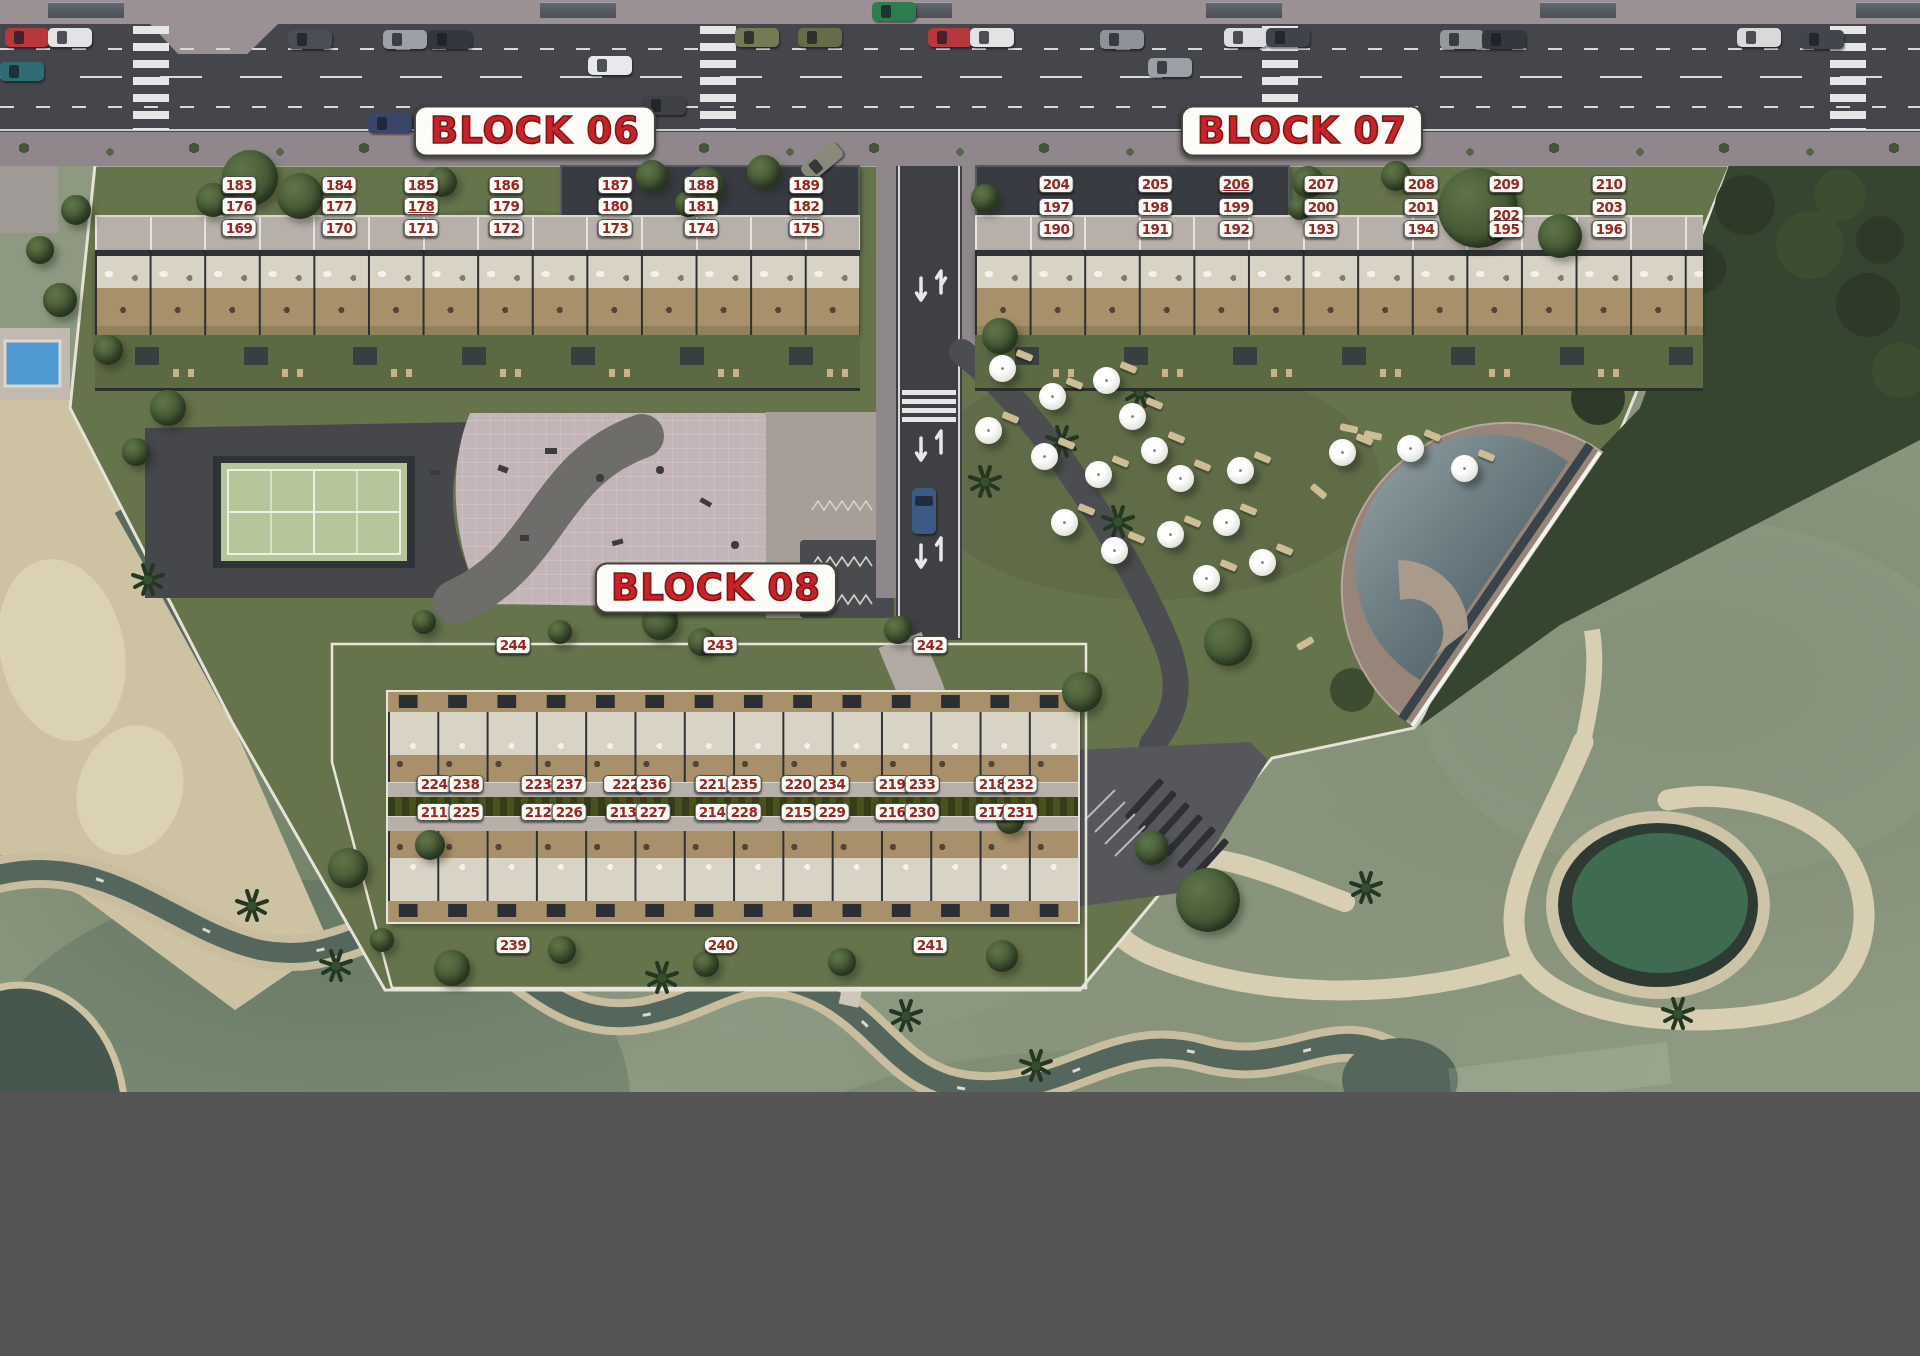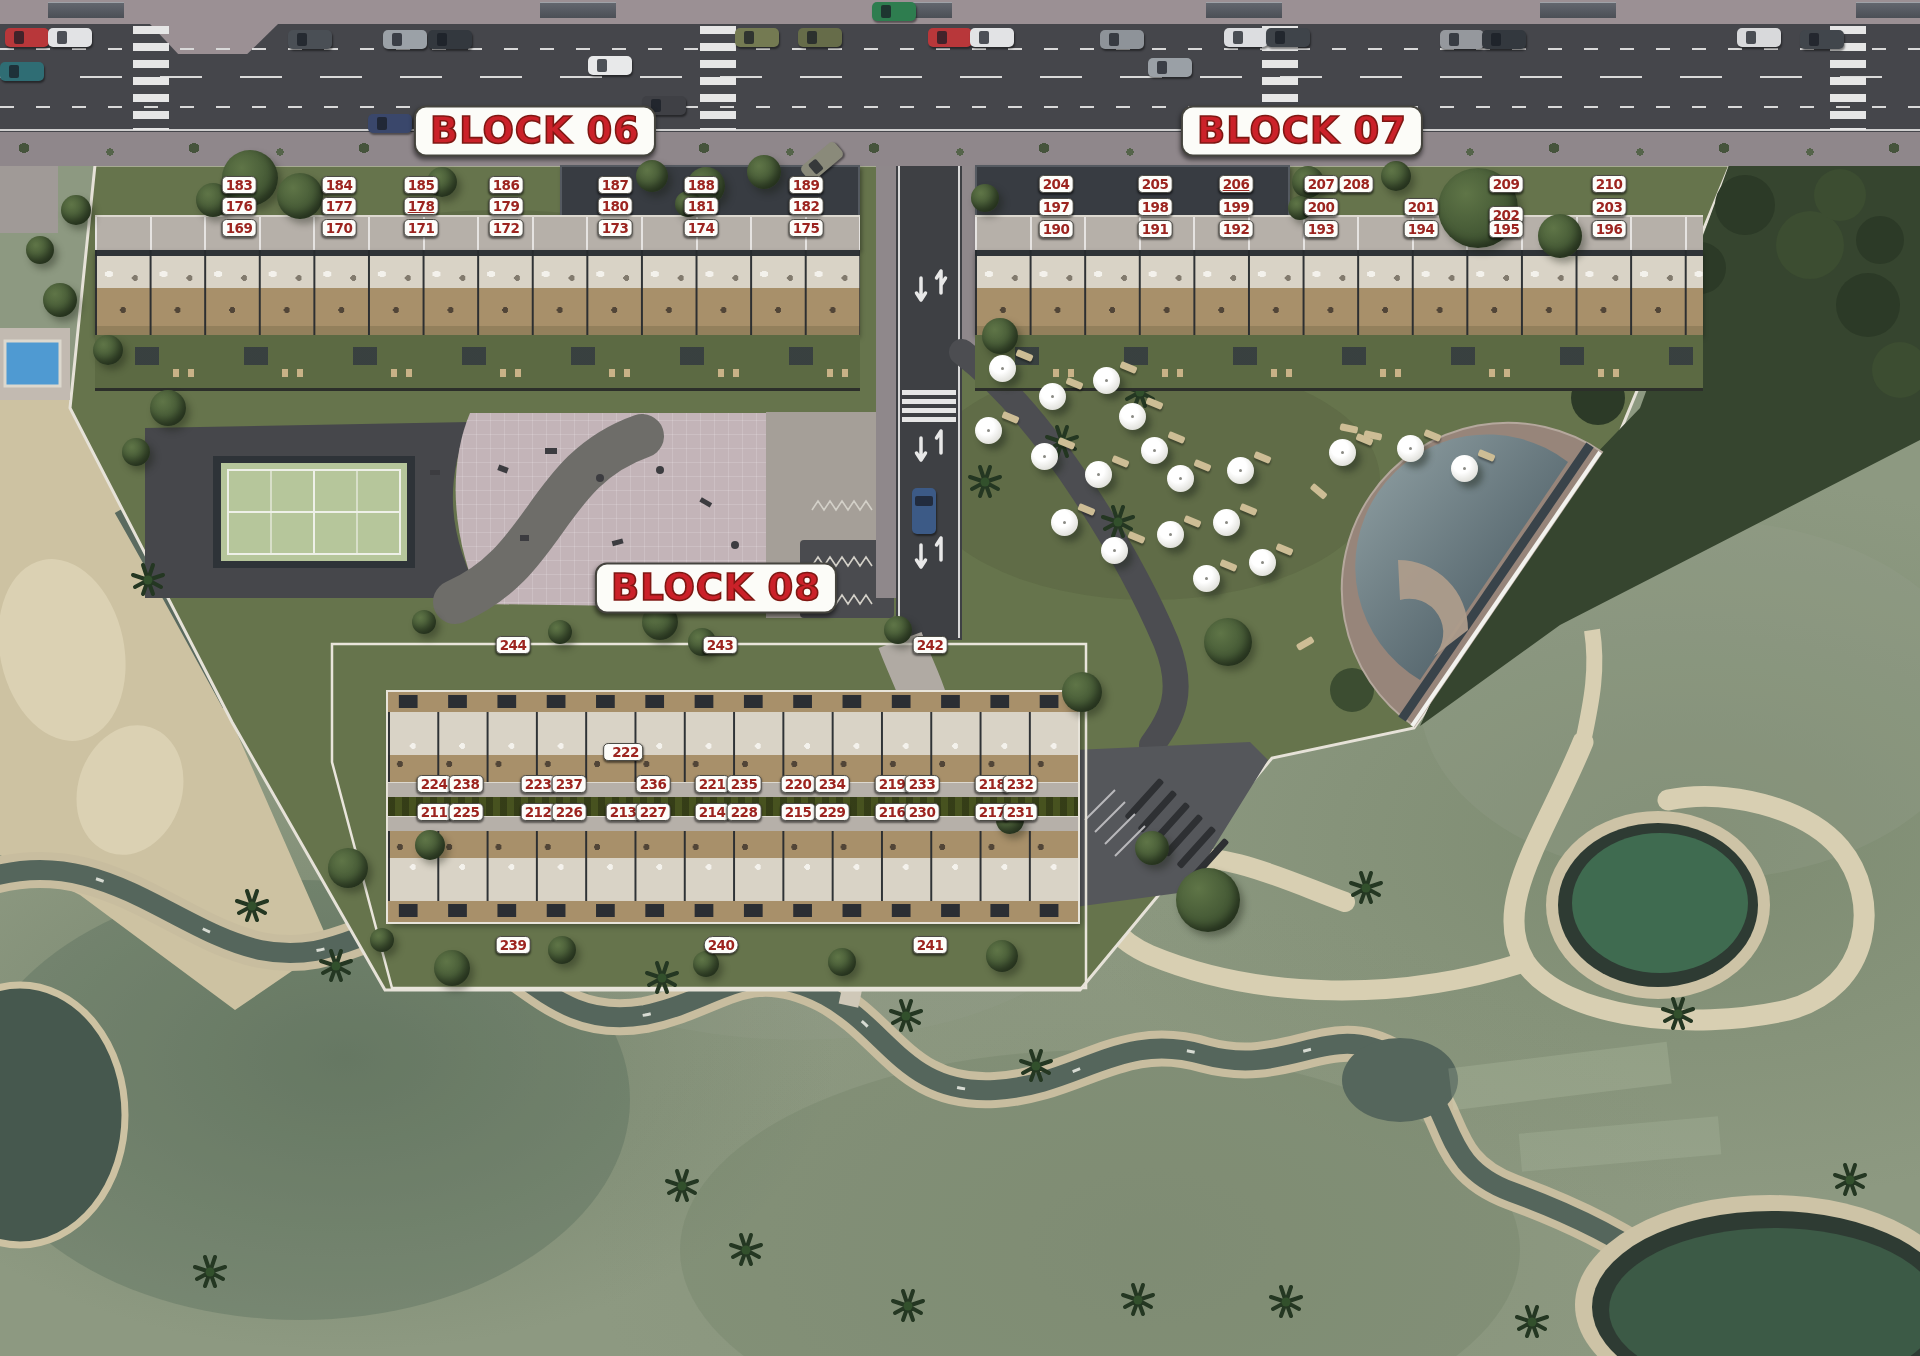--- a/index.html
+++ b/index.html
@@ -1,16 +1,16 @@
 <!DOCTYPE html>
 <html><head>
 <meta charset="utf-8">
 <style>
   html,body{margin:0;padding:0;background:#555;}
-  .stage{position:relative;width:1920px;height:1356px;overflow:hidden;
+  .stage{position:relative;width:1920px;height:1092px;overflow:hidden;
     font-family:"DejaVu Sans",sans-serif;
     background:
       radial-gradient(700px 420px at 18% 78%, rgba(95,112,88,.55), transparent 70%),
       radial-gradient(800px 500px at 60% 92%, rgba(128,140,115,.5), transparent 70%),
       radial-gradient(900px 520px at 88% 62%, rgba(112,128,100,.55), transparent 70%),
       radial-gradient(600px 380px at 40% 66%, rgba(140,150,128,.4), transparent 70%),
       #8d9981;}
   .abs{position:absolute;}
   svg.layer{position:absolute;left:0;top:0;z-index:10;}
 
@@ -459,21 +459,21 @@
       <div class="unit-label" style="left: 421px; top: 228px;">171</div>
       <div class="unit-label" style="left: 506px; top: 228px;">172</div>
       <div class="unit-label" style="left: 615px; top: 228px;">173</div>
       <div class="unit-label" style="left: 701px; top: 228px;">174</div>
       <div class="unit-label" style="left: 806px; top: 228px;">175</div>
       <div class="block-title" style="left: 1302px; top: 131px;">BLOCK 07</div>
       <div class="unit-label" style="left: 1056px; top: 184px;">204</div>
       <div class="unit-label" style="left: 1155px; top: 184px;">205</div>
       <div class="unit-label" style="left: 1236px; top: 184px; text-decoration: underline;">206</div>
       <div class="unit-label" style="left: 1321px; top: 184px;">207</div>
-      <div class="unit-label" style="left: 1356px; top: 184px;">208</div>
+      <div class="unit-label" style="left: 1421px; top: 184px;">208</div>
       <div class="unit-label" style="left: 1506px; top: 184px;">209</div>
       <div class="unit-label" style="left: 1609px; top: 184px;">210</div>
       <div class="unit-label" style="left: 1056px; top: 207px;">197</div>
       <div class="unit-label" style="left: 1155px; top: 207px;">198</div>
       <div class="unit-label" style="left: 1236px; top: 207px;">199</div>
       <div class="unit-label" style="left: 1321px; top: 207px;">200</div>
       <div class="unit-label" style="left: 1421px; top: 207px;">201</div>
       <div class="unit-label" style="left: 1506px; top: 215px;">202</div>
       <div class="unit-label" style="left: 1609px; top: 207px;">203</div>
       <div class="unit-label" style="left: 1056px; top: 229px;">190</div>
@@ -484,21 +484,21 @@
       <div class="unit-label" style="left: 1506px; top: 229px;">195</div>
       <div class="unit-label" style="left: 1609px; top: 229px;">196</div>
       <div class="block-title" style="left: 716px; top: 588px;">BLOCK 08</div>
       <div class="unit-label" style="left: 513px; top: 645px;">244</div>
       <div class="unit-label" style="left: 720px; top: 645px;">243</div>
       <div class="unit-label" style="left: 930px; top: 645px;">242</div>
       <div class="unit-label" style="left: 434px; top: 784px;">224</div>
       <div class="unit-label" style="left: 466px; top: 784px;">238</div>
       <div class="unit-label" style="left: 538px; top: 784px;">223</div>
       <div class="unit-label" style="left: 569px; top: 784px;">237</div>
-      <div class="unit-label" style="left: 623px; top: 752px; padding-left: 8px;">222</div>
+      <div class="unit-label" style="left: 623px; top: 784px; padding-left: 8px;">222</div>
       <div class="unit-label" style="left: 653px; top: 784px;">236</div>
       <div class="unit-label" style="left: 712px; top: 784px;">221</div>
       <div class="unit-label" style="left: 744px; top: 784px;">235</div>
       <div class="unit-label" style="left: 798px; top: 784px;">220</div>
       <div class="unit-label" style="left: 832px; top: 784px;">234</div>
       <div class="unit-label" style="left: 892px; top: 784px;">219</div>
       <div class="unit-label" style="left: 922px; top: 784px;">233</div>
       <div class="unit-label" style="left: 992px; top: 784px;">218</div>
       <div class="unit-label" style="left: 1020px; top: 784px;">232</div>
       <div class="unit-label" style="left: 434px; top: 812px;">211</div>

